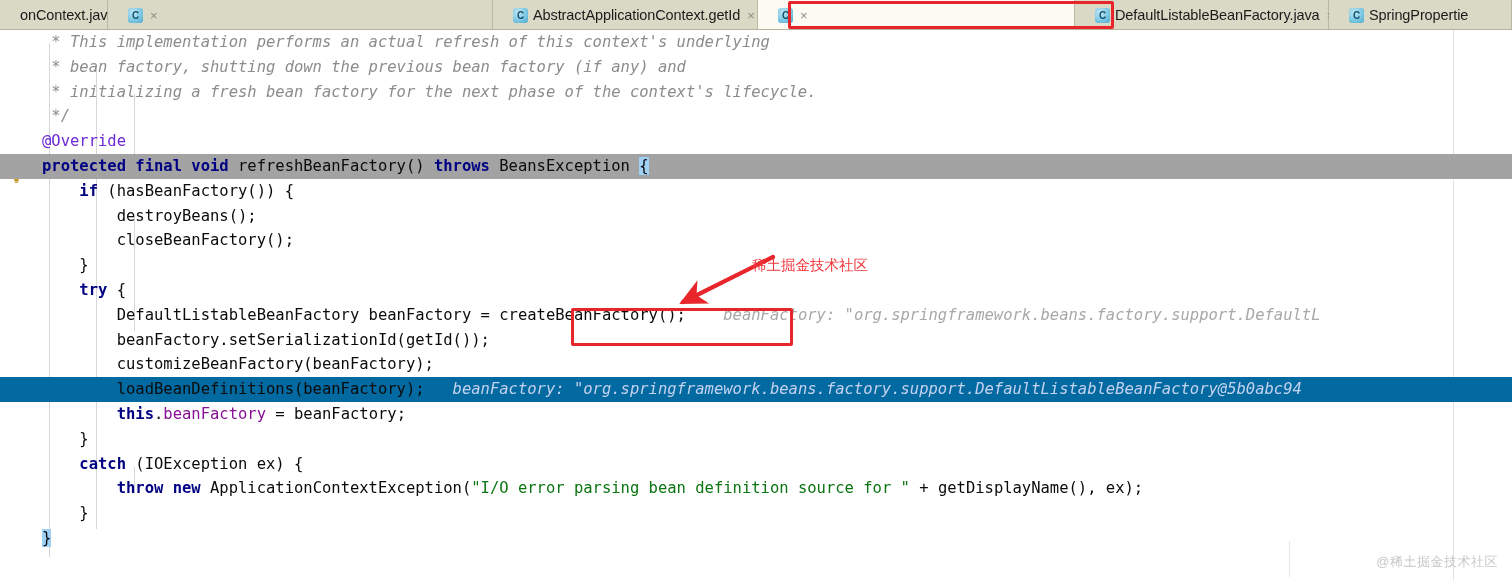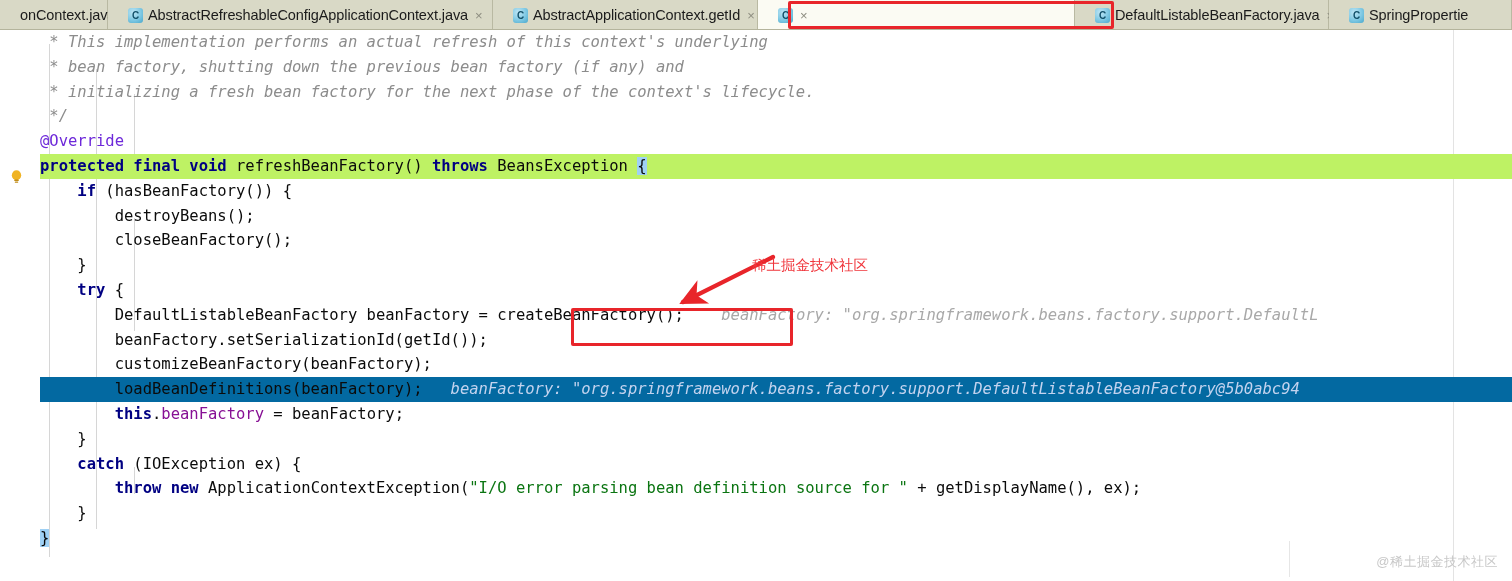--- a/index.html
+++ b/index.html
@@ -120,25 +120,25 @@
     height: 551px;
     font-family: "DejaVu Sans Mono", monospace;
     font-size: 15.5px;
     line-height: 24.8px;
     white-space: pre;
     color: #080808;
   }
   .line {
     position: relative;
     height: 24.8px;
+    padding-left: 42px;
     white-space: pre;
-    margin-left: 40px;
   }
   .line.hl-method {
-    background: #bef264;
+    background: #a3a3a3;
   }
   .line.hl-exec {
     background: #0369a1;
     color: #ffffff;
   }
   .line.hl-exec .hint { color: #c3d3ef; }
 
   
   .kw      { color: #000082; font-weight: bold; }
   .cmt     { color: #8c8c8c; font-style: italic; }
@@ -212,21 +212,20 @@
 
 <div id="app">
 
   <div class="tabbar" id="tabbar">
       <div class="tab first" style="width: 108px;">
         <span class="tab-label">onContext.java</span>
         <span class="tab-close">×</span>
       </div>
       <div class="tab" style="width: 385px;">
         <span class="jicon">C</span>
-        <span class="tab-label">AbstractRefreshableConfigApplicationContext.java</span>
         <span class="tab-close">×</span>
       </div>
       <div class="tab" style="width: 265px;">
         <span class="jicon">C</span>
         <span class="tab-label">AbstractApplicationContext.getId</span>
         <span class="tab-close">×</span>
       </div>
       <div class="tab active" style="width: 317px;">
         <span class="jicon">C</span>
         <span class="tab-close">×</span>

